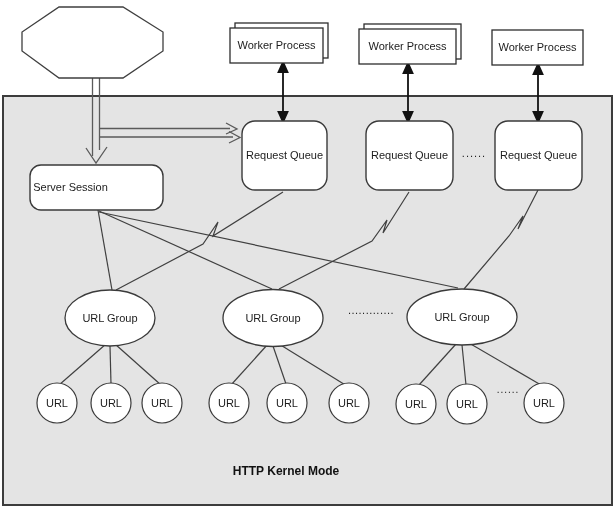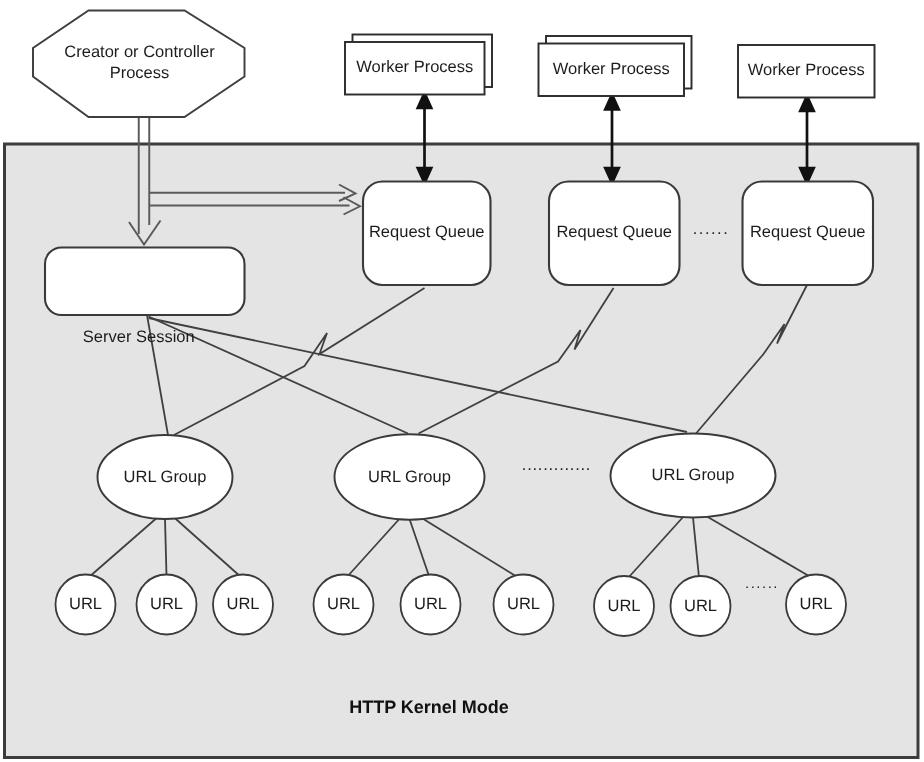--- a/index.html
+++ b/index.html
@@ -98,31 +98,30 @@
     <circle cx="162" cy="403" r="20"></circle>
     <circle cx="229" cy="403" r="20"></circle>
     <circle cx="287" cy="403" r="20"></circle>
     <circle cx="349" cy="403" r="20"></circle>
     <circle cx="416" cy="404" r="20"></circle>
     <circle cx="467" cy="404" r="20"></circle>
     <circle cx="544" cy="403" r="20"></circle>
   </g>
 </svg>
 
-<div class="lbl" style="left:32px;top:10px;width:122px;height:64px;">Creator or Controller Process</div>
 
 <div class="lbl" style="left:230px;top:28px;width:93px;height:35px;">Worker Process</div>
 <div class="lbl" style="left:359px;top:29px;width:97px;height:35px;">Worker Process</div>
 <div class="lbl" style="left:492px;top:30px;width:91px;height:35px;">Worker Process</div>
 
 <div class="lbl" style="left:242px;top:121px;width:85px;height:69px;">Request Queue</div>
 <div class="lbl" style="left:366px;top:121px;width:87px;height:69px;">Request Queue</div>
 <div class="lbl" style="left:495px;top:121px;width:87px;height:69px;">Request Queue</div>
 
-<div class="lbl" style="left:37px;top:165px;width:111px;height:45px;margin-top:38px;">Server Session</div>
+<div class="lbl" style="left:15px;top:165px;width:111px;height:45px;">Server Session</div>
 
 <div class="lbl" style="left:65px;top:290px;width:90px;height:56px;">URL Group</div>
 <div class="lbl" style="left:223px;top:290px;width:100px;height:56px;">URL Group</div>
 <div class="lbl" style="left:407px;top:289px;width:110px;height:56px;">URL Group</div>
 
 <div class="lbl" style="left:37px;top:383px;width:40px;height:40px;">URL</div>
 <div class="lbl" style="left:91px;top:383px;width:40px;height:40px;">URL</div>
 <div class="lbl" style="left:142px;top:383px;width:40px;height:40px;">URL</div>
 <div class="lbl" style="left:209px;top:383px;width:40px;height:40px;">URL</div>
 <div class="lbl" style="left:267px;top:383px;width:40px;height:40px;">URL</div>

